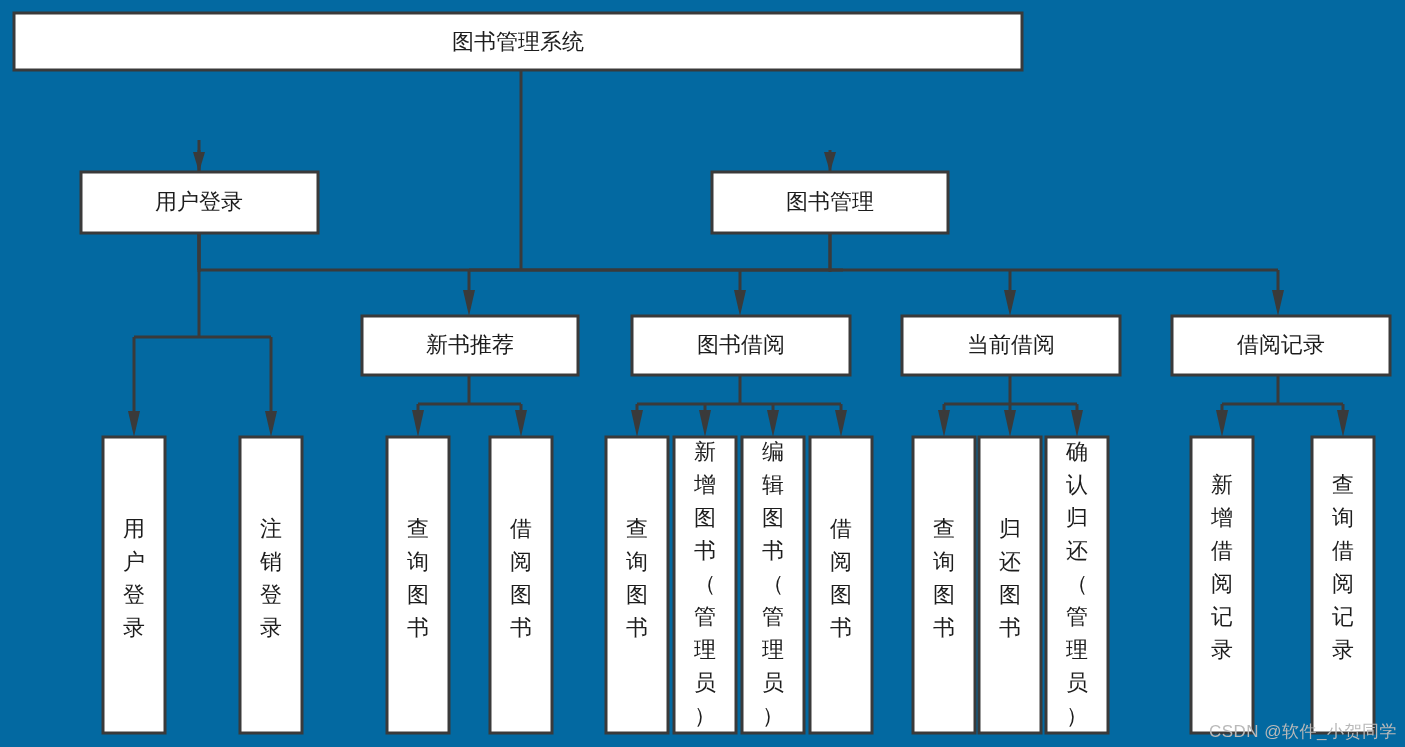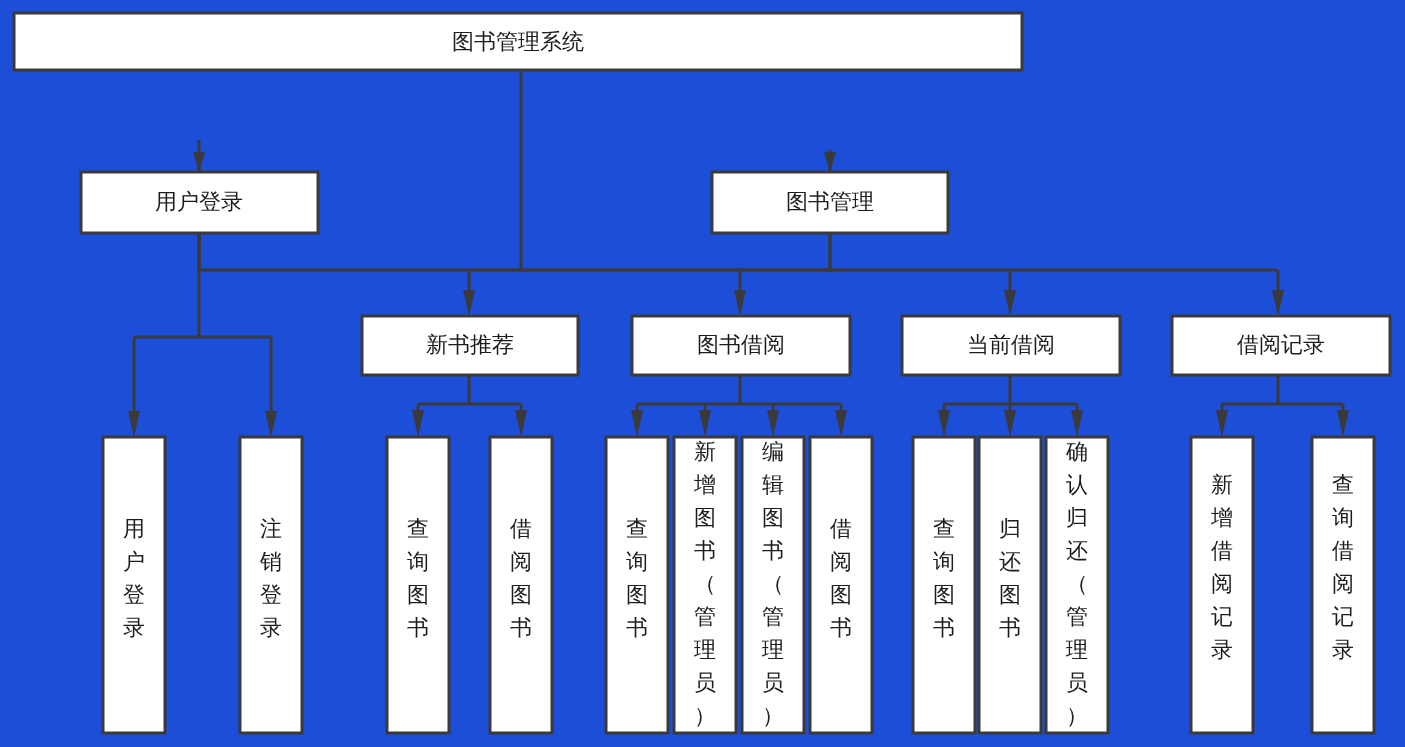--- a/index.html
+++ b/index.html
@@ -1,20 +1,20 @@
 <!DOCTYPE html>
 <html><head>
 <meta charset="utf-8">
 <style>
   html,body{margin:0;padding:0;background:#ffffff;}
   body{
     width:1405px;height:747px;overflow:hidden;
     font-family:"Liberation Sans","DejaVu Sans",sans-serif;
   }
-  #stage{position:relative;width:1405px;height:747px;background:#1d4ed8;}
+  #stage{position:relative;width:1405px;height:747px;background:#0369a1;}
   svg#diagram{position:absolute;left:0;top:0;width:1405px;height:747px;}
   .node-rect{fill:#ffffff;stroke:#3a3a3a;stroke-width:3;}
   .connector{stroke:#3a3a3a;stroke-width:3;fill:none;stroke-linecap:butt;}
   .arrowhead{fill:#3a3a3a;stroke:none;}
   .node-label{
     font-family:"Liberation Sans","DejaVu Sans",sans-serif;
     fill:#1c1c1c;font-size:22px;
     text-anchor:middle;dominant-baseline:middle;
   }
   .node-label-vert{
@@ -207,13 +207,14 @@
     <g>
       <rect class="node-rect" x="1191" y="437" width="62" height="296"></rect>
       <text class="node-label-vert" x="1222" y="492"><tspan x="1222" y="492">新</tspan><tspan x="1222" y="525">增</tspan><tspan x="1222" y="558">借</tspan><tspan x="1222" y="591">阅</tspan><tspan x="1222" y="624">记</tspan><tspan x="1222" y="657">录</tspan></text>
     </g>
     <g>
       <rect class="node-rect" x="1312" y="437" width="62" height="296"></rect>
       <text class="node-label-vert" x="1343" y="492"><tspan x="1343" y="492">查</tspan><tspan x="1343" y="525">询</tspan><tspan x="1343" y="558">借</tspan><tspan x="1343" y="591">阅</tspan><tspan x="1343" y="624">记</tspan><tspan x="1343" y="657">录</tspan></text>
     </g>
   </svg>
 
+  <div class="watermark">CSDN @软件_小贺同学</div>
 </div>
 
 </body></html>

